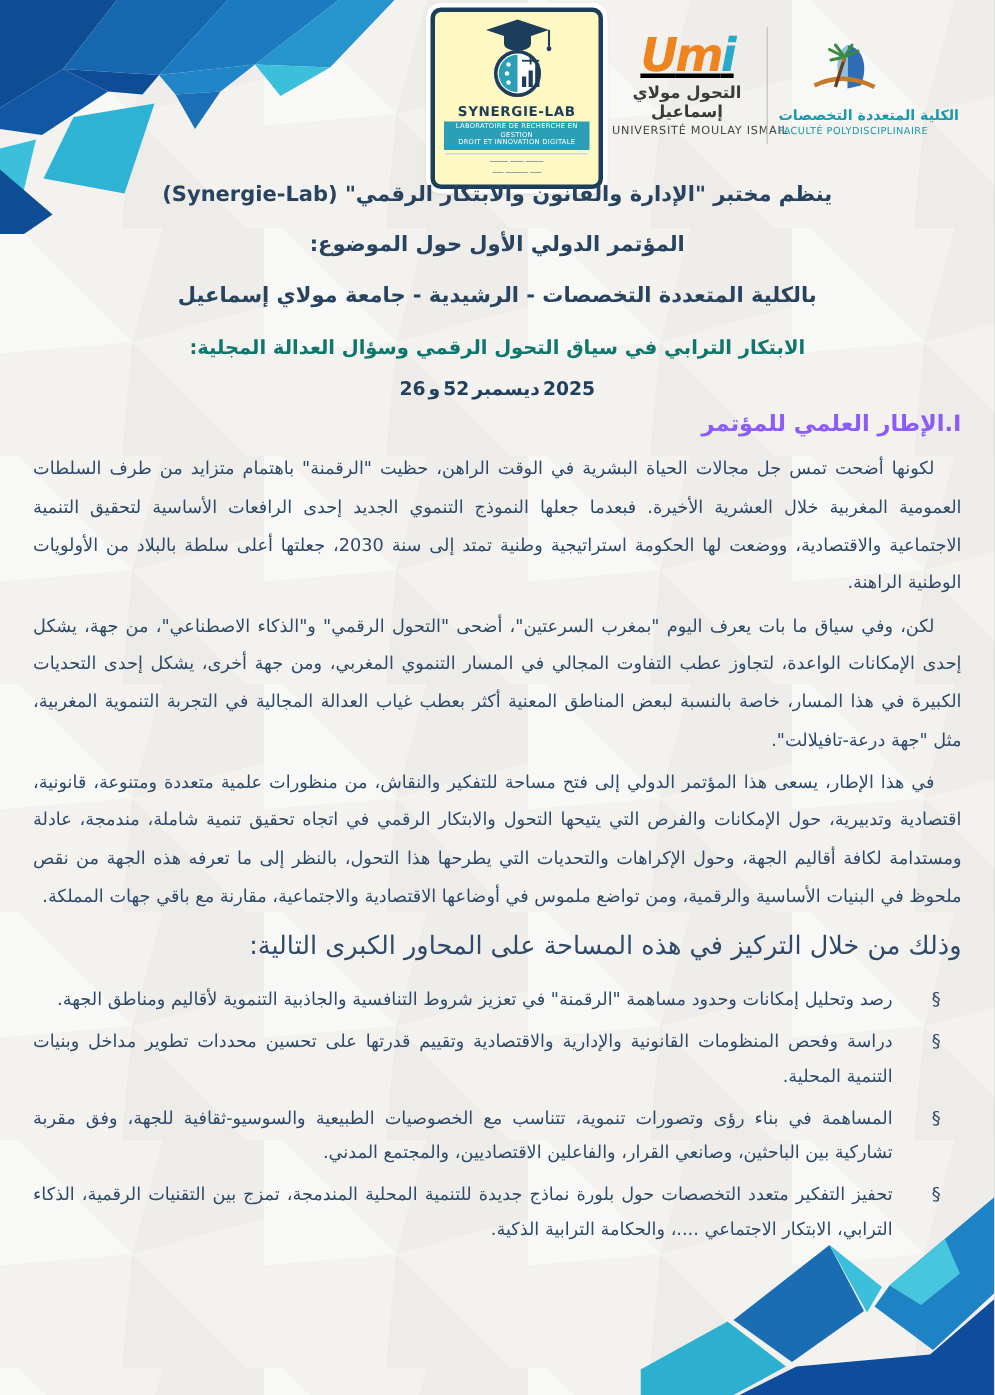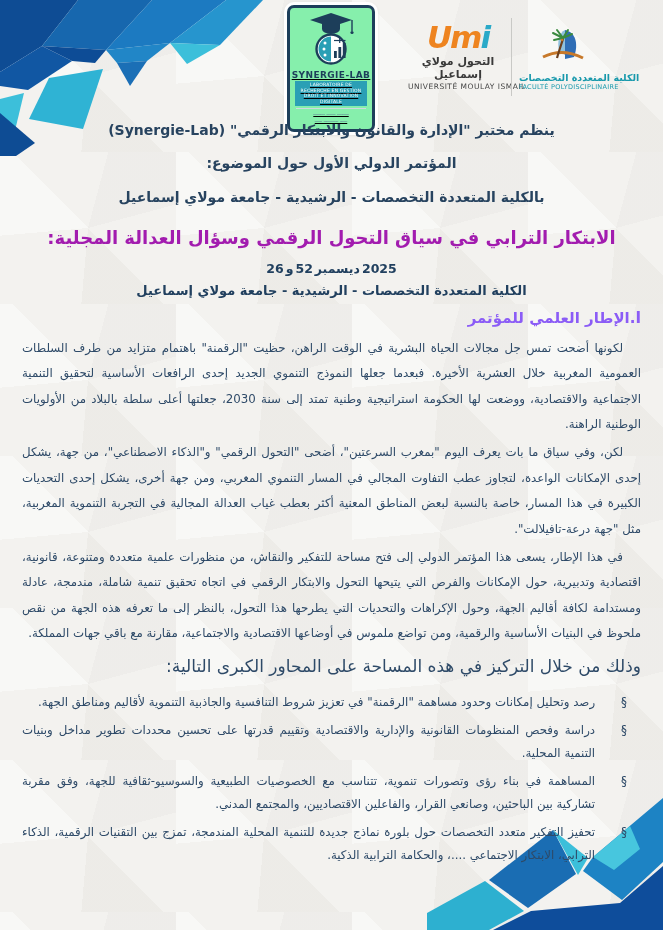--- a/index.html
+++ b/index.html
@@ -8,43 +8,43 @@
   .page::before{content:"";position:absolute;inset:0;pointer-events:none;
     background:
       conic-gradient(from 15deg at 50% 50%, rgba(120,110,90,.035) 0 60deg, transparent 60deg 120deg,
         rgba(120,110,90,.05) 120deg 170deg, transparent 170deg 250deg, rgba(255,255,255,.45) 250deg 300deg, transparent 300deg);
     background-size:176px 152px;}
   .deco{position:absolute;pointer-events:none;}
   .deco-tl{top:0;left:0;}
   .deco-br{bottom:0;right:0;}
 
   
-  .badge{position:absolute;left:287px;top:5px;width:88px;background:#86efac;border:3px solid #1d3e5a;
+  .badge{position:absolute;left:287px;top:5px;width:115px;background:#fef9c3;border:3px solid #1d3e5a;
     border-radius:7px;box-shadow:0 0 0 3px #fff,0 1px 5px rgba(0,0,0,.3);
-    display:flex;flex-direction:column;align-items:center;padding:4px 3px 4px;box-sizing:border-box;text-decoration:underline;}
+    display:flex;flex-direction:column;align-items:center;padding:4px 3px 4px;box-sizing:border-box;}
   .badge-title{font-size:9px;font-weight:bold;color:#1d3e5a;letter-spacing:.4px;margin-top:2px;white-space:nowrap;}
   .badge-band{background:#2a9fb5;color:#fff;font-size:4.5px;line-height:1.25;text-align:center;
     width:95%;padding:1px 0;margin-top:1px;letter-spacing:.2px;}
   .badge-micro{font-size:5px;color:#5f7d95;line-height:1.5;text-align:center;margin-top:2px;width:92%;
     border-top:1px solid #cfd9e1;padding-top:1px;}
   .umi{position:absolute;left:408px;top:22px;width:100px;text-align:center;}
-  .umi-mark{font-size:31px;font-weight:bold;letter-spacing:-2px;line-height:1;font-style:italic;}
+  .umi-mark{font-size:31px;font-weight:bold;letter-spacing:-2px;line-height:1;font-style:italic;text-decoration:underline;}
   .umi-mark .u,.umi-mark .m{color:#ee8420;}
   .umi-mark .i{color:#2aa9c8;}
   .umi-ar{font-size:11px;font-weight:bold;color:#3a3a3a;margin-top:2px;}
   .umi-lat{font-size:7.5px;color:#444;letter-spacing:.5px;margin-top:1px;white-space:nowrap;}
   .logo-divider{position:absolute;left:511px;top:18px;height:78px;width:1px;background:#c9c9c6;}
   .fp{position:absolute;left:519px;top:27px;width:88px;text-align:center;}
   .fp-ar{font-size:9.5px;font-weight:bold;color:#1899ac;margin-top:1px;white-space:nowrap;}
   .fp-lat{font-size:6.5px;color:#1899ac;letter-spacing:.3px;white-space:nowrap;}
 
   
   .content{position:absolute;top:120px;right:22px;left:22px;color:#2e4a68;direction:rtl;}
   .intro{font-size:14px;font-weight:bold;text-align:center;margin:0 0 13px;line-height:1.45;color:#27435f;}
-  .title{font-size:18px;font-weight:bold;text-align:center;color:#a21caf;margin:3px 0 6px;line-height:1.95;}
+  .title{font-size:13px;font-weight:bold;text-align:center;color:#0f766e;margin:3px 0 6px;line-height:1.95;}
   .date-row{direction:ltr;display:flex;justify-content:center;gap:2px;font-size:12.5px;font-weight:bold;
     color:#21405f;margin:2px 0 7px;}
   .venue{font-size:13px;font-weight:bold;text-align:center;color:#21405f;margin:0 0 11px;}
   .section-heading{font-size:15px;font-weight:bold;text-align:right;color:#8b5cf6;margin:4px 0 9px;}
   .para{font-size:11.8px;line-height:2.15;text-align:justify;text-align-last:right;margin:0 0 3px;text-indent:18px;}
   .focus-line{font-size:17px;line-height:2.1;margin:3px 0 6px;}
   .bullets{padding-right:14px;}
   .bullet{display:flex;gap:26px;font-size:11.8px;line-height:1.95;margin-bottom:5px;}
   .bullet .marker{flex:0 0 auto;color:#2e4a68;}
   .bullet .bullet-text{flex:1;text-align:justify;text-align-last:right;}
@@ -146,21 +146,20 @@
     </h1>
 
     <div class="date-row">
       <span>26</span>
       <span>و</span>
       <span>52</span>
       <span>ديسمبر</span>
       <span>2025</span>
     </div>
 
-    <p class="venue">الكلية المتعددة التخصصات - الرشيدية - جامعة مولاي إسماعيل</p>
 
     <h2 class="section-heading">I.الإطار العلمي للمؤتمر</h2>
 
     <p class="para">لكونها أضحت تمس جل مجالات الحياة البشرية في الوقت الراهن، حظيت "الرقمنة" باهتمام متزايد من طرف السلطات العمومية المغربية خلال العشرية الأخيرة. فبعدما جعلها النموذج التنموي الجديد إحدى الرافعات الأساسية لتحقيق التنمية الاجتماعية والاقتصادية، ووضعت لها الحكومة استراتيجية وطنية تمتد إلى سنة 2030، جعلتها أعلى سلطة بالبلاد من الأولويات الوطنية الراهنة.</p>
     <p class="para">لكن، وفي سياق ما بات يعرف اليوم "بمغرب السرعتين"، أضحى "التحول الرقمي" و"الذكاء الاصطناعي"، من جهة، يشكل إحدى الإمكانات الواعدة، لتجاوز عطب التفاوت المجالي في المسار التنموي المغربي، ومن جهة أخرى، يشكل إحدى التحديات الكبيرة في هذا المسار، خاصة بالنسبة لبعض المناطق المعنية أكثر بعطب غياب العدالة المجالية في التجربة التنموية المغربية، مثل "جهة درعة-تافيلالت".</p>
     <p class="para">في هذا الإطار، يسعى هذا المؤتمر الدولي إلى فتح مساحة للتفكير والنقاش، من منظورات علمية متعددة ومتنوعة، قانونية، اقتصادية وتدبيرية، حول الإمكانات والفرص التي يتيحها التحول والابتكار الرقمي في اتجاه تحقيق تنمية شاملة، مندمجة، عادلة ومستدامة لكافة أقاليم الجهة، وحول الإكراهات والتحديات التي يطرحها هذا التحول، بالنظر إلى ما تعرفه هذه الجهة من نقص ملحوظ في البنيات الأساسية والرقمية، ومن تواضع ملموس في أوضاعها الاقتصادية والاجتماعية، مقارنة مع باقي جهات المملكة.</p>
 
     <p class="focus-line">وذلك من خلال التركيز في هذه المساحة على المحاور الكبرى التالية:</p>
 
     <div class="bullets">

